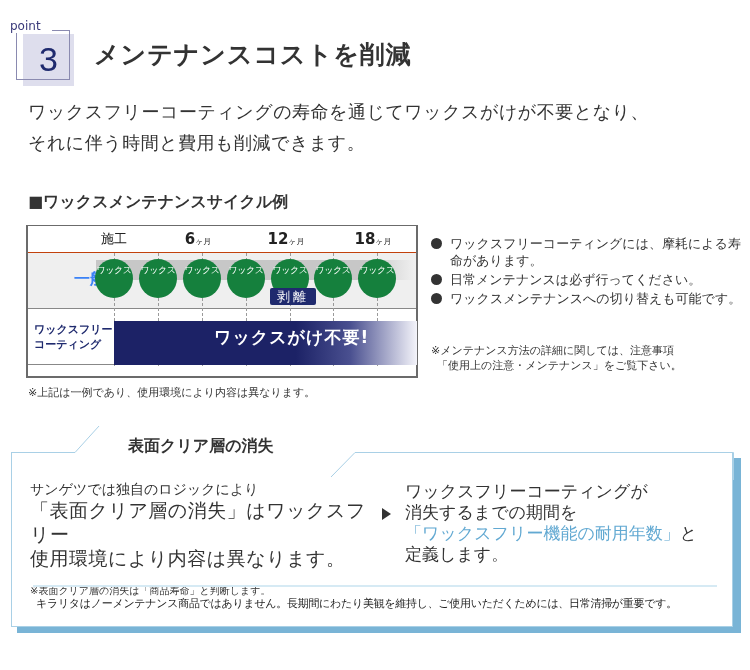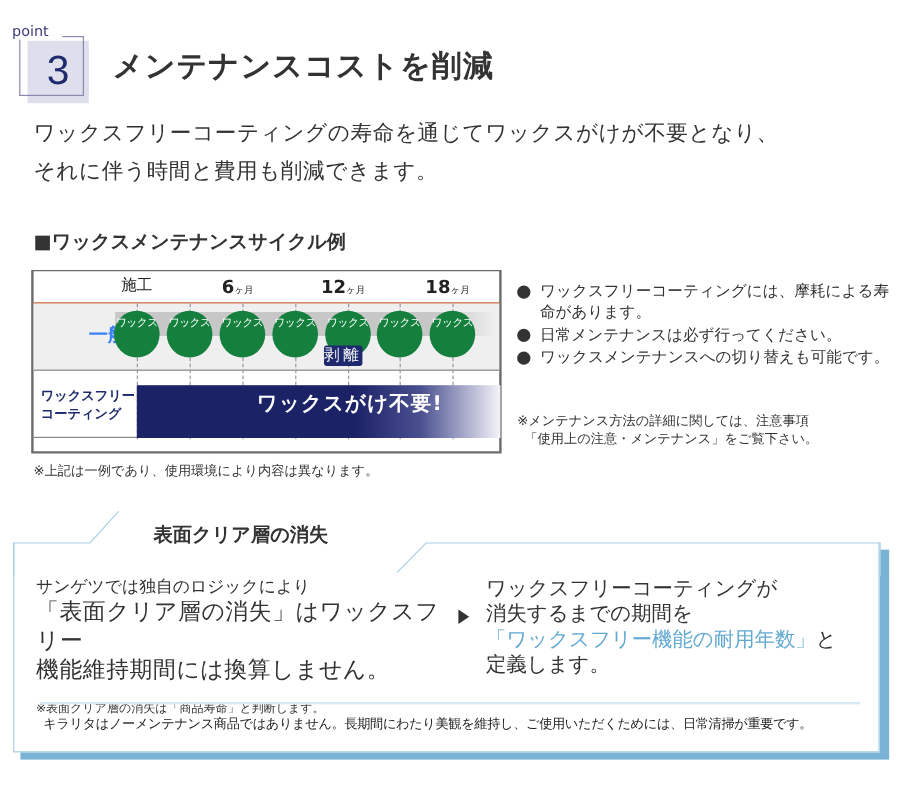--- a/index.html
+++ b/index.html
@@ -24,21 +24,21 @@
   .hdr-row { left: 0; top: 0; width: 100%; height: 27px; border-bottom: 1px solid #c2410c; }
   .gen-row { left: 0; top: 27px; width: 100%; height: 56px; background: #efefef; border-bottom: 1px solid #888; }
   .wf-row { left: 0; top: 84px; width: 100%; height: 55px; border-bottom: 1px solid #888; }
   .vline { top: 27px; width: 0; height: 113px; border-left: 1px dashed #9a9a9a; }
   .hdr-lbl { top: 4px; font-size: 13px; color: #222; line-height: 18px; text-align: center; width: 60px; }
   .hdr-lbl b { font-size: 15px; font-weight: bold; }
   .hdr-lbl small { font-size: 8px; }
   .gen-label { left: 8px; top: 43px; font-size: 16px; font-weight: bold; color: #3b82f6; margin-left: 38px; }
   .band { left: 68px; top: 34px; width: 318px; height: 20px; background: linear-gradient(to right, #c7c7c7 85%, #efefef 100%); }
   .wax { top: 33px; width: 38px; height: 39px; border-radius: 50%; background: #15803d; color: #fff; font-size: 9px; line-height: 23px; text-align: center; letter-spacing: -0.5px; }
-  .peel { left: 242px; top: 62px; width: 32px; height: 17px; background: #1f2a6e; color: #fff; font-size: 13px; line-height: 17px; text-align: center; border-radius: 2px; letter-spacing: 3px; }
+  .peel { left: 242px; top: 62px; width: 46px; height: 17px; background: #1f2a6e; color: #fff; font-size: 13px; line-height: 17px; text-align: center; border-radius: 2px; letter-spacing: 3px; }
   .wf-label { left: 6px; top: 96px; font-size: 11px; font-weight: bold; color: #1f2a6e; line-height: 15px; }
   .wf-bar { left: 86px; top: 95px; width: 303px; height: 44px; background: linear-gradient(to right, #1c2266 0%, #1c2266 60%, #4a5090 78%, #f4f4fa 100%); color: #fff; font-size: 17px; font-weight: bold; line-height: 32px; padding-left: 100px; letter-spacing: 1px; }
 
   .note1 { left: 28px; top: 385px; font-size: 11px; color: #333; }
 
   
   .bullets { left: 430px; top: 235px; width: 315px; }
   .bullet { position: relative; padding-left: 20px; font-size: 13px; line-height: 17px; color: #333; margin-bottom: 2px; }
   .bullet .dot { position: absolute; left: 1px; top: 3px; width: 11px; height: 11px; border-radius: 50%; background: #333; }
   .caution { left: 431px; top: 343px; font-size: 11px; line-height: 15px; color: #333; }
@@ -126,21 +126,21 @@
 <div class="abs def-box"></div>
 <svg class="abs" style="left:0;top:420px" width="750" height="60">
   <polyline points="11.5,60 11.5,32.5 75,32.5 99,6" fill="none" stroke="#a9d0e6" stroke-width="1"></polyline>
   <polyline points="331,57 355,32.5 733.5,32.5 733.5,60" fill="none" stroke="#a9d0e6" stroke-width="1"></polyline>
 </svg>
 <div class="abs def-heading">表面クリア層の消失</div>
 
 <div class="abs def-left">
   <div class="def-l1">サンゲツでは独自のロジックにより</div>
   <div class="def-l2">「表面クリア層の消失」はワックスフリー</div>
-  <div class="def-l2">機能維持期間には換算しません。</div>
+  <div class="def-l2">使用環境により内容は異なります。</div>
   <div class="def-l3">※表面クリア層の消失は「商品寿命」と判断します。</div>
 </div>
 <div class="abs arrow"></div>
 <div class="abs def-right">
   <div>ワックスフリーコーティングが</div>
   <div>消失するまでの期間を</div>
   <div><span class="hl">「ワックスフリー機能の耐用年数」</span><span>と</span></div>
   <div>定義します。</div>
 </div>
 <div class="abs divider"></div>

